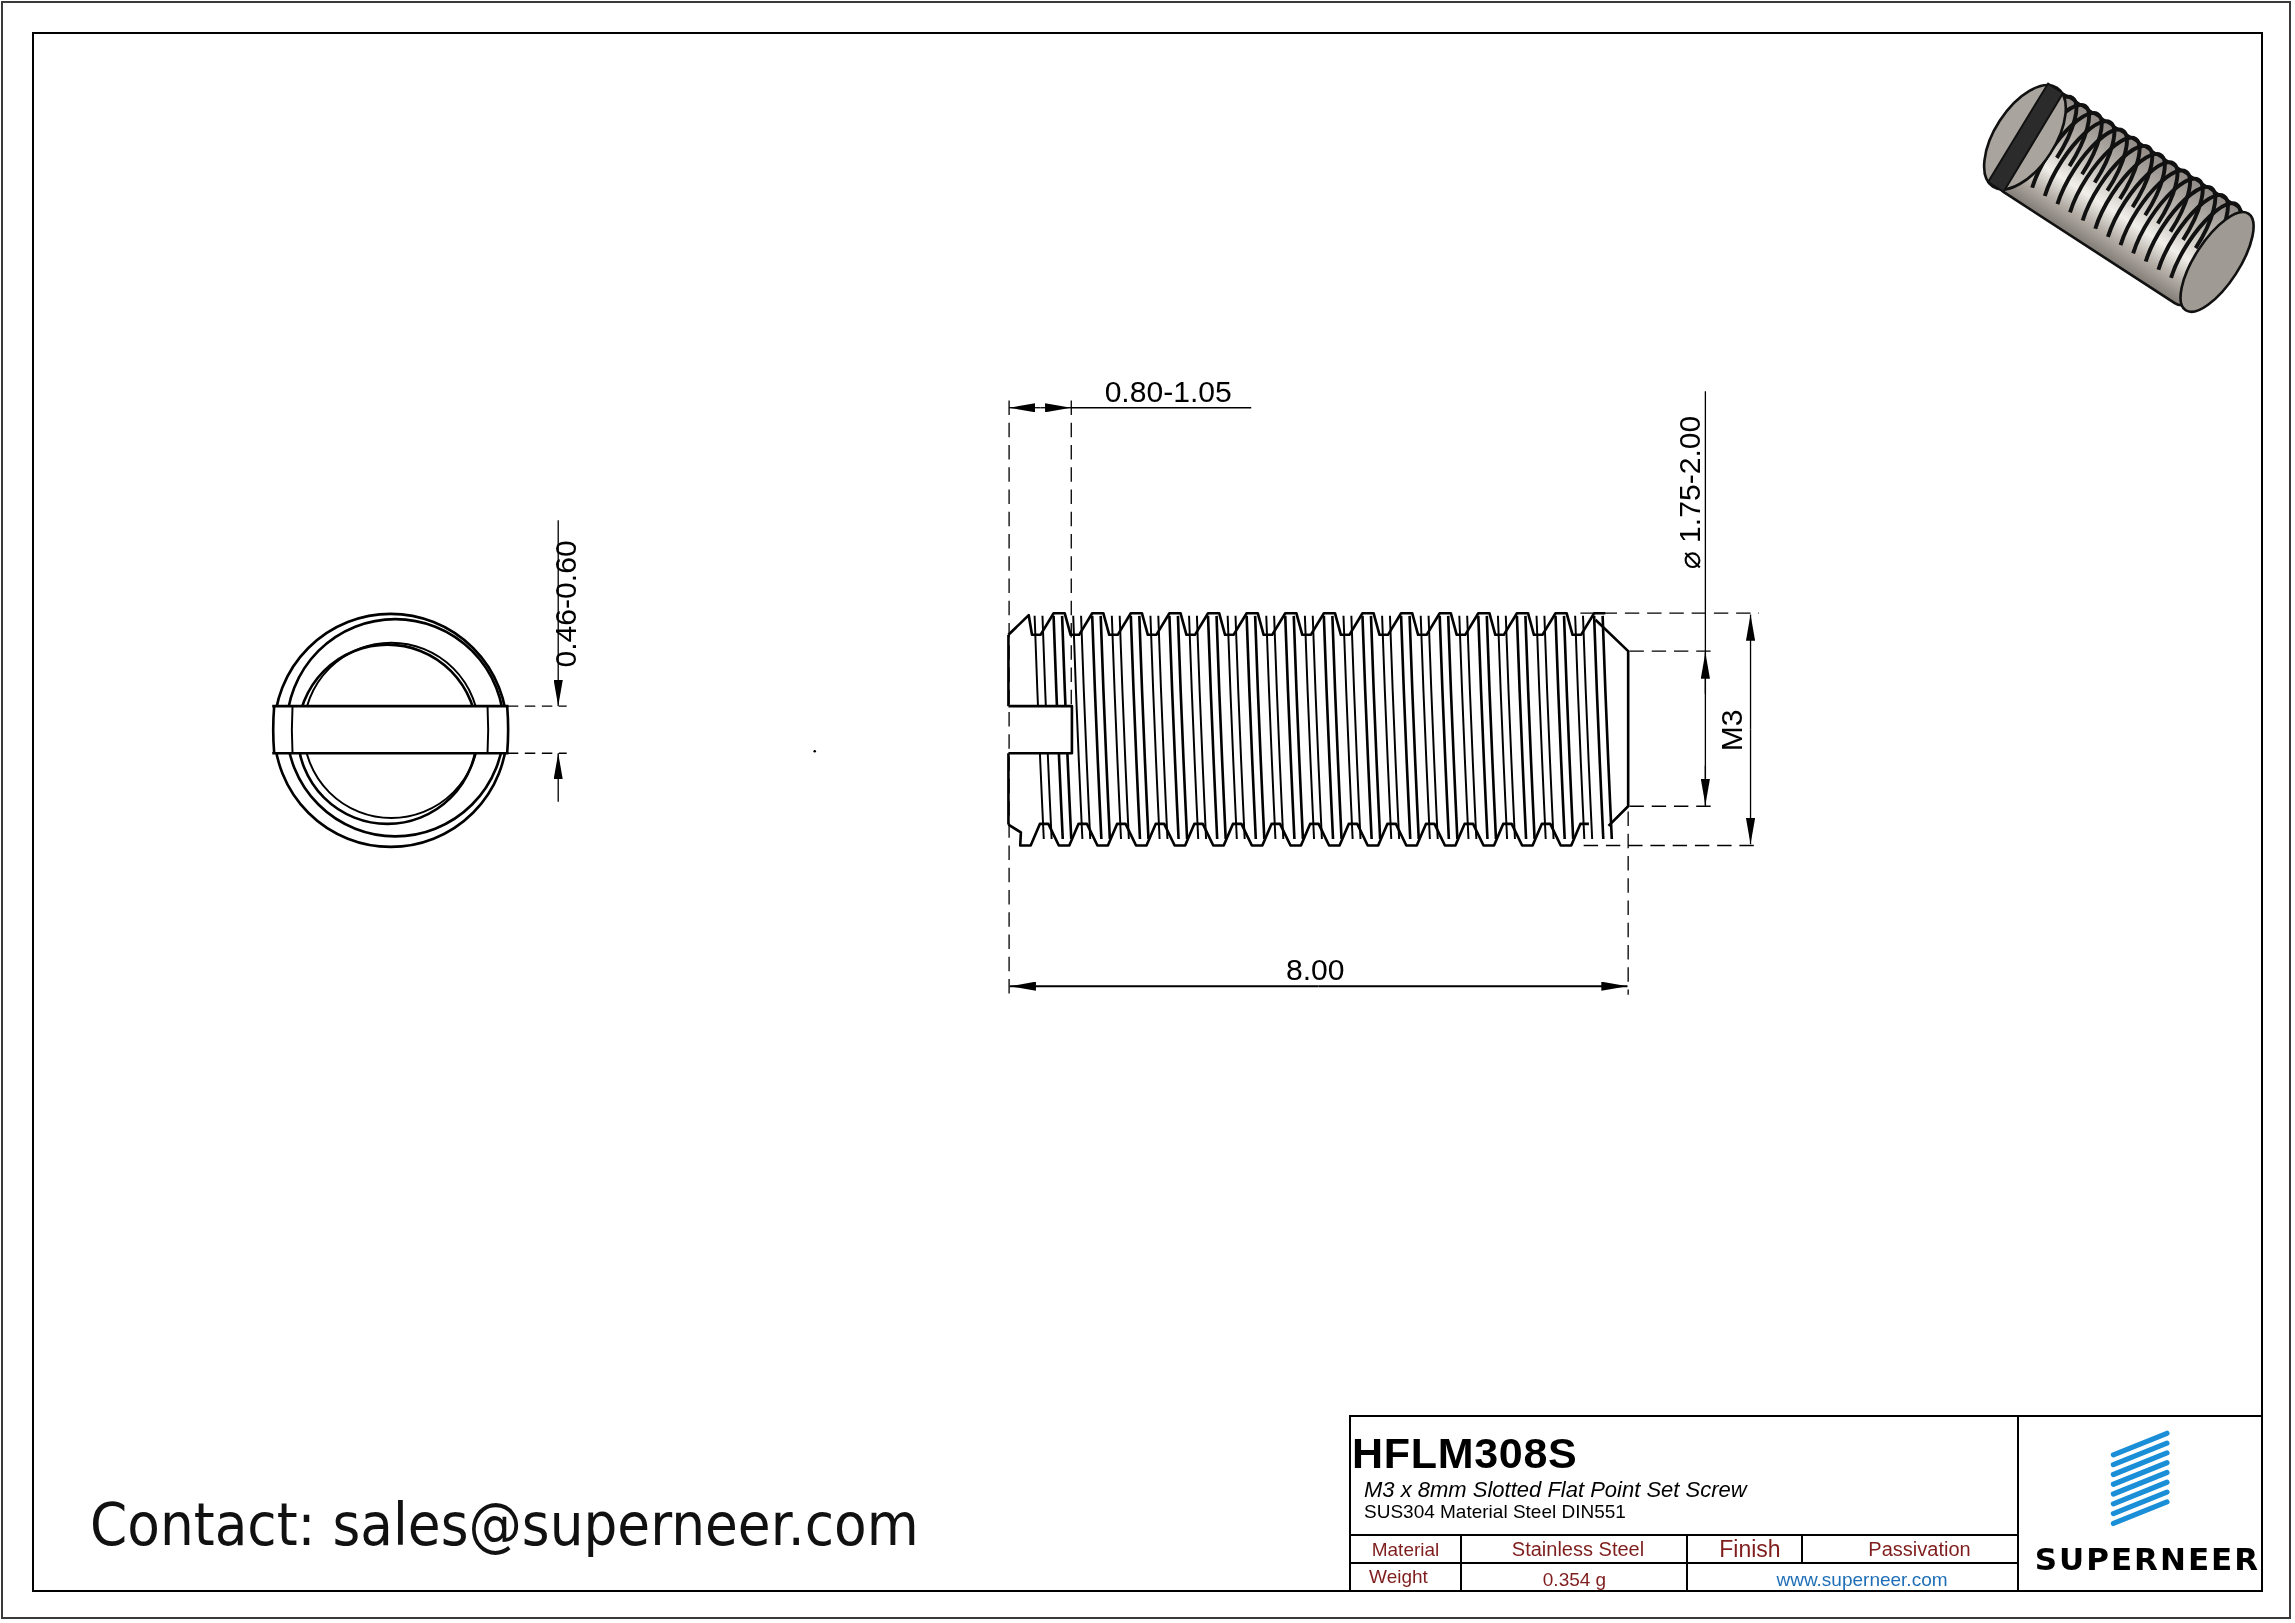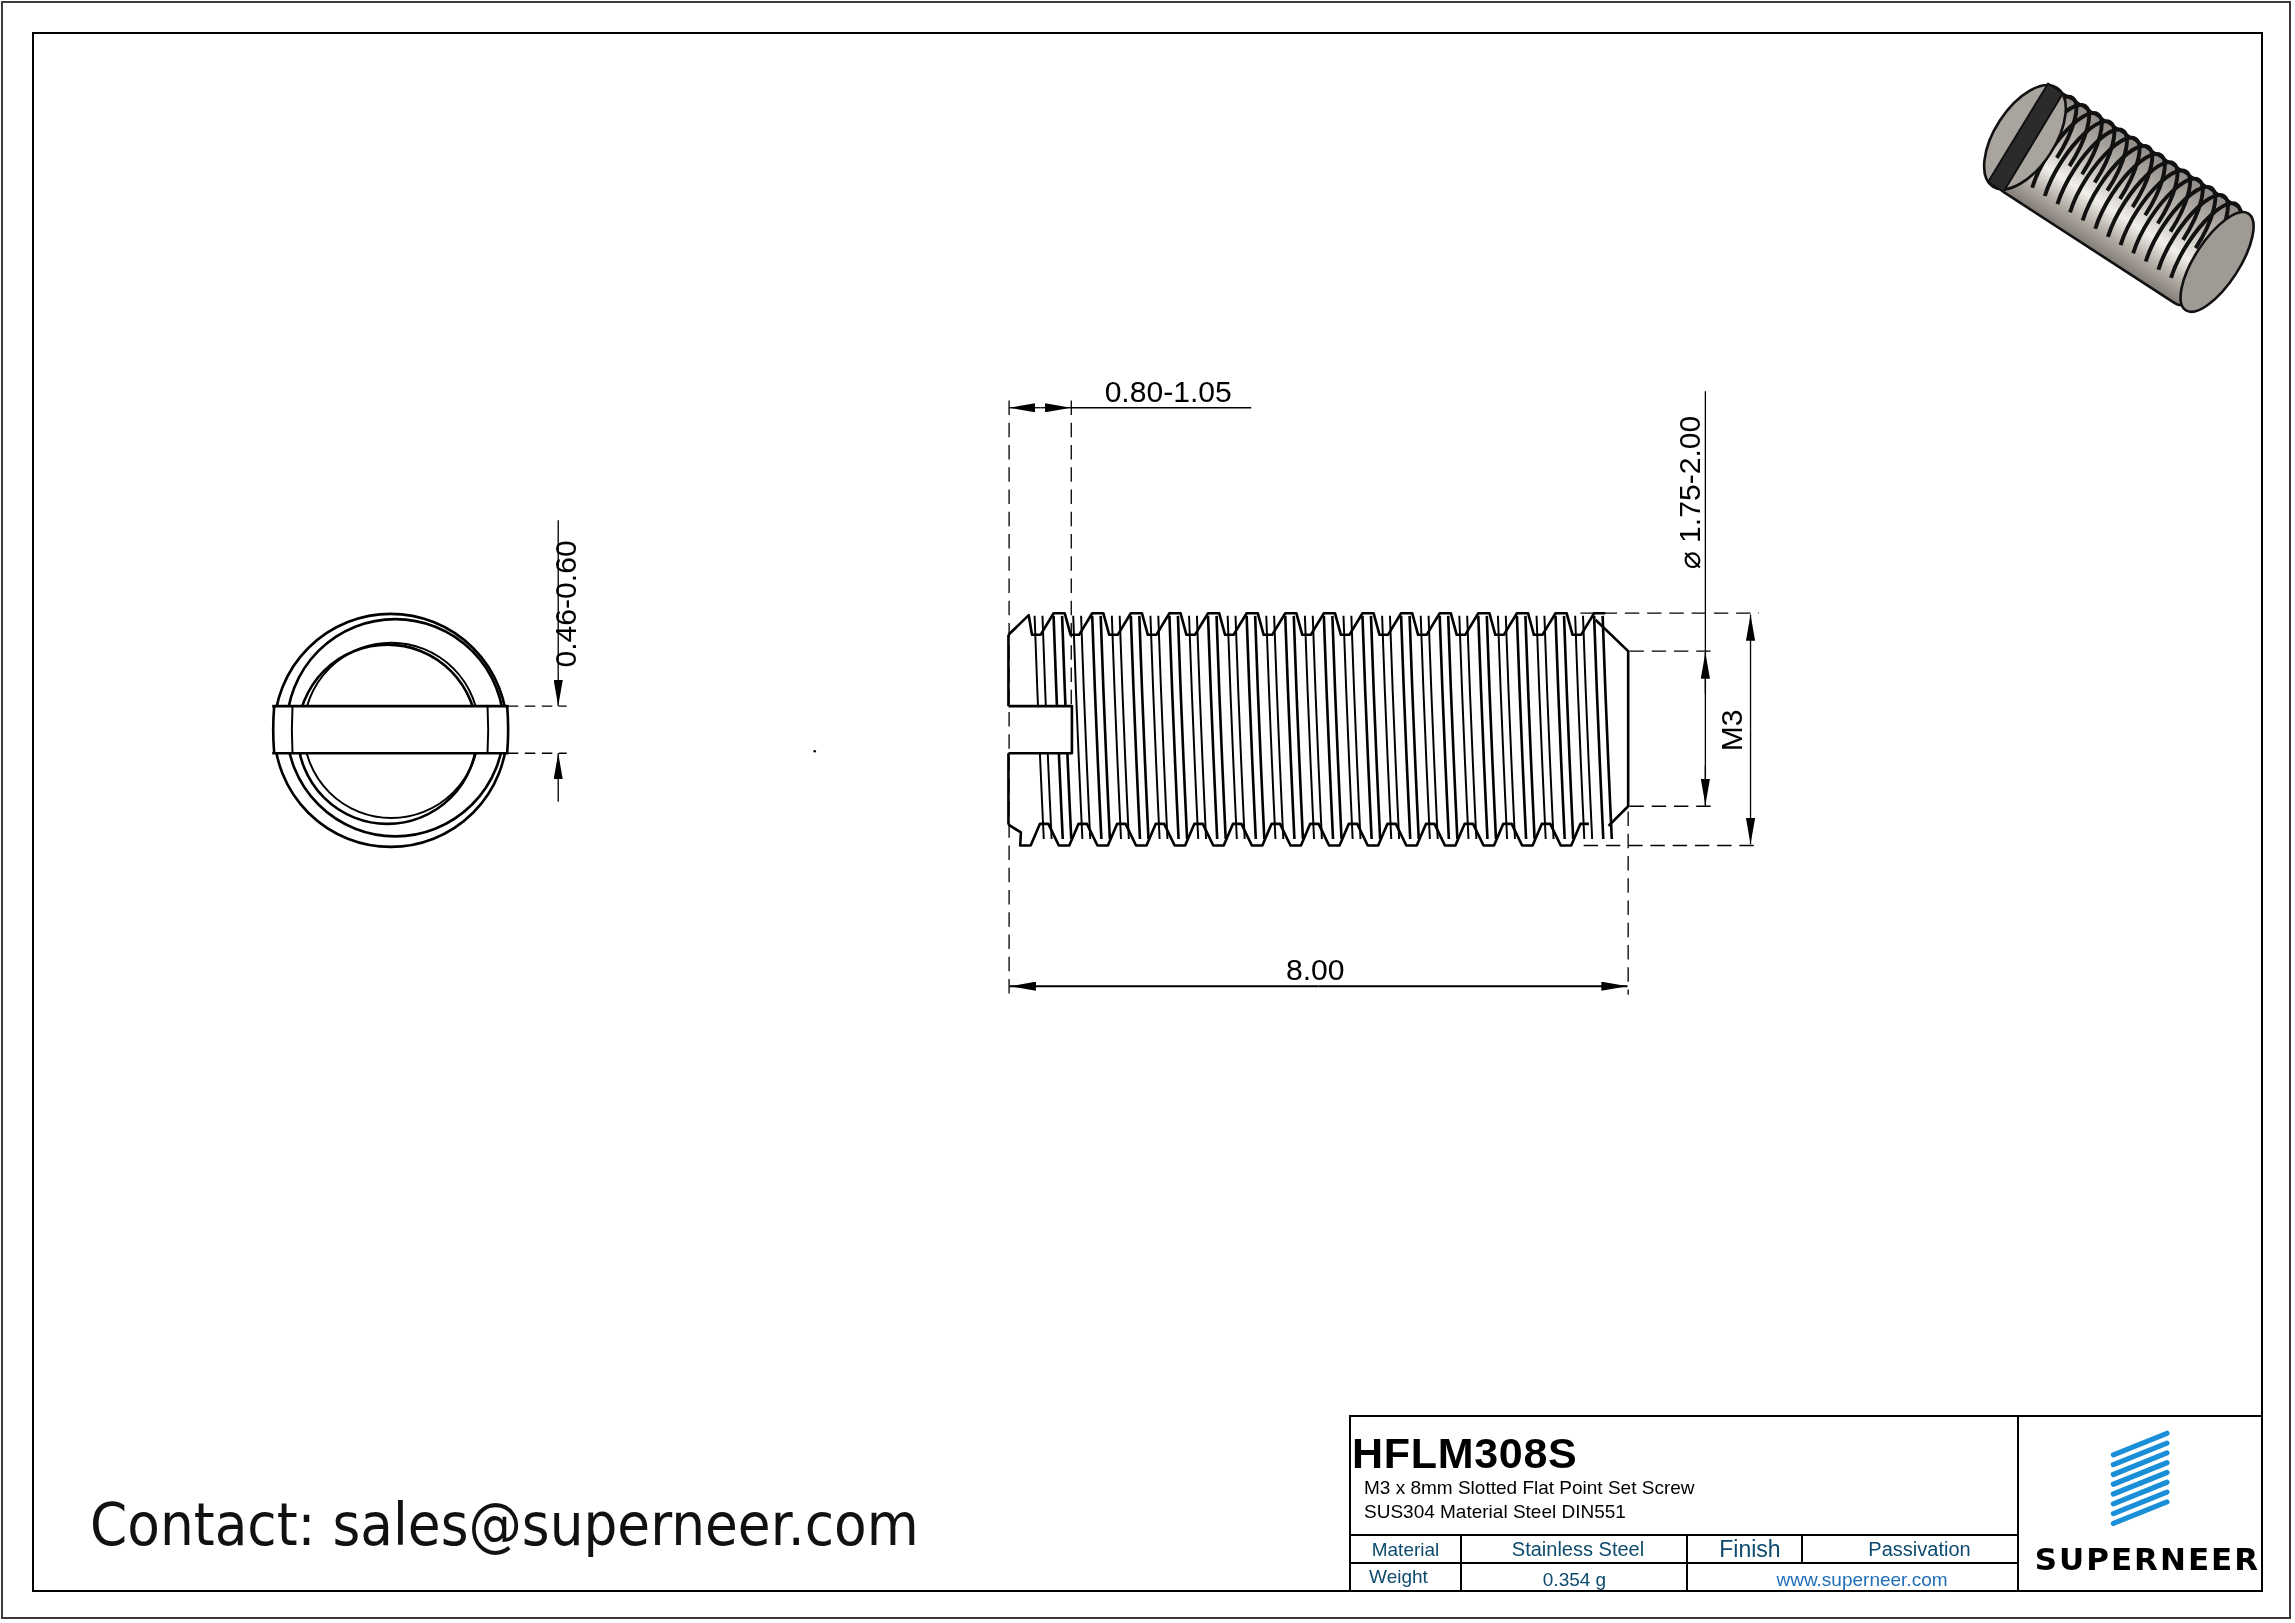--- a/index.html
+++ b/index.html
@@ -6,24 +6,24 @@
   body { width:2295px; height:1623px; position:relative; overflow:hidden; font-family:"Liberation Sans", sans-serif; }
   .abs { position:absolute; }
   #sheet-outer { left:1.3px; top:1.3px; width:2290px; height:1618px; border:2px solid #3a3a3a; box-sizing:border-box; }
   #sheet-frame { left:32px; top:32px; width:2231px; height:1560px; border:2.6px solid #000; box-sizing:border-box; }
   svg.drawing { position:absolute; left:0; top:0; }
   .dim-text { font-family:"Liberation Sans", sans-serif; fill:#000; }
   #contact { left:90px; top:1491px; font-family:"DejaVu Sans", sans-serif; font-size:58px; color:#111; letter-spacing:0px; transform:scaleX(0.92); transform-origin:left top; white-space:nowrap; }
   #title-block { left:1349px; top:1415px; width:914px; height:177px; border:2.6px solid #000; box-sizing:border-box; background:#fff; }
   #tb-info { position:absolute; left:0; top:0; width:668px; height:117px; border-right:2.6px solid #000; box-sizing:border-box; }
   #tb-part { position:absolute; left:1px; top:11.8px; font-size:43px; font-weight:bold; color:#000; letter-spacing:0.7px; }
-  #tb-desc1 { position:absolute; left:13px; top:60px; font-size:19px; color:#000; }
+  #tb-desc1 { position:absolute; left:13px; top:60px; font-size:22px; color:#000;font-style:italic; }
   #tb-desc2 { position:absolute; left:13px; top:84px; font-size:19px; color:#000; }
   #tb-table { position:absolute; left:0; top:117px; width:668px; height:58px; border-top:2.6px solid #000; border-right:2.6px solid #000; box-sizing:border-box; }
-  .tb-cell { position:absolute; box-sizing:border-box; display:flex; align-items:center; justify-content:center; font-size:20px; color:#0c4a6e; }
+  .tb-cell { position:absolute; box-sizing:border-box; display:flex; align-items:center; justify-content:center; font-size:20px; color:#7f1d1d; }
   .tb-vline { position:absolute; width:2px; background:#000; }
   .tb-hline { position:absolute; height:2px; background:#000; }
   #tb-logo { position:absolute; left:668px; top:0; right:0; bottom:0; }
   #logo-word { position:absolute; left:15.7px; top:124px; font-family:"DejaVu Sans", sans-serif; font-weight:bold; font-size:31px; letter-spacing:2px; }
 </style>
 </head>
 <body>
 
 <div id="sheet-outer" class="abs"></div>
 <div id="sheet-frame" class="abs"></div>

